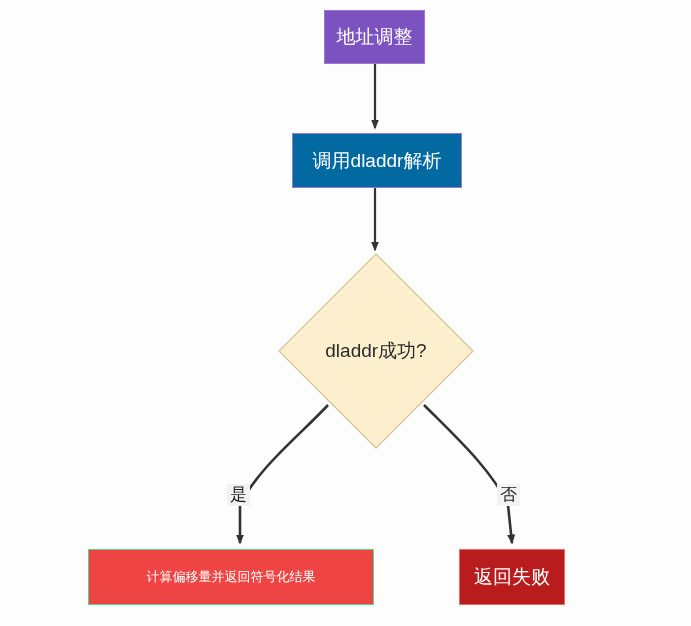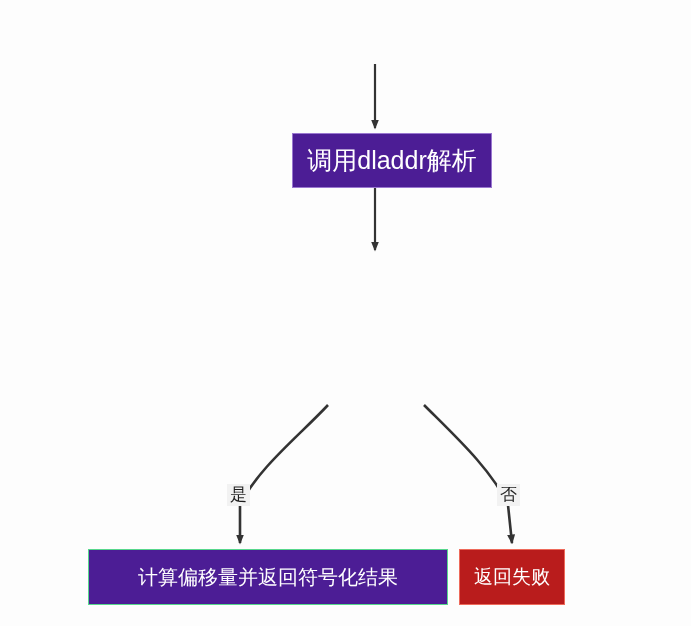--- a/index.html
+++ b/index.html
@@ -54,26 +54,26 @@
     height: 54px;
     background: #7b52c0;
     border-color: #9a77d0;
     color: #ffffff;
     font-size: 19px;
   }
   
   #node-call {
     left: 292px;
     top: 133px;
-    width: 200px;
+    width: 170px;
     height: 55px;
-    background: #4c1d95;
+    background: #0369a1;
     border-color: #9a77d0;
     color: #ffffff;
-    font-size: 25px;
+    font-size: 19px;
   }
   
   #node-decision {
     left: 278px;
     top: 253px;
     width: 196px;
     height: 196px;
     background: transparent;
     color: #2b2b2b;
     font-size: 19px;
@@ -86,26 +86,26 @@
     height: 100%;
   }
   #node-decision .node-label {
     position: relative;
     z-index: 2;
   }
   
   #node-success {
     left: 88px;
     top: 549px;
-    width: 360px;
+    width: 286px;
     height: 56px;
-    background: #4c1d95;
+    background: #ef4444;
     border-color: #57d78c;
     color: #ffffff;
-    font-size: 20px;
+    font-size: 13px;
   }
   
   #node-fail {
     left: 459px;
     top: 549px;
     width: 106px;
     height: 56px;
     background: #b91c1c;
     border-color: #ee6a5b;
     color: #ffffff;
@@ -154,25 +154,34 @@
 
     <g>
       <path d="M328,405 C300,435 258,468 240,505 L240,543" fill="none" stroke="#333333" stroke-width="2.6" marker-end="url(#arrowhead)"></path>
     </g>
 
     <g>
       <path d="M424,405 C455,436 492,470 508,505 L512,543" fill="none" stroke="#333333" stroke-width="2.6" marker-end="url(#arrowhead)"></path>
     </g>
   </svg>
 
+  <div class="node node-rect" id="node-start">
+    <span class="node-label">地址调整</span>
+  </div>
 
   <div class="node node-rect" id="node-call">
     <span class="node-label">调用dladdr解析</span>
   </div>
 
+  <div class="node" id="node-decision">
+    <svg class="diamond-shape" viewBox="0 0 196 196" xmlns="http://www.w3.org/2000/svg">
+      <polygon points="98,1 195,98 98,195 1,98" fill="#fbefce" stroke="#d6c79a" stroke-width="1.4"></polygon>
+    </svg>
+    <span class="node-label">dladdr成功?</span>
+  </div>
 
   <div class="node node-rect" id="node-success">
     <span class="node-label">计算偏移量并返回符号化结果</span>
   </div>
 
   <div class="node node-rect" id="node-fail">
     <span class="node-label">返回失败</span>
   </div>
 
   <div class="edge-label" id="edge-label-yes">是</div>

